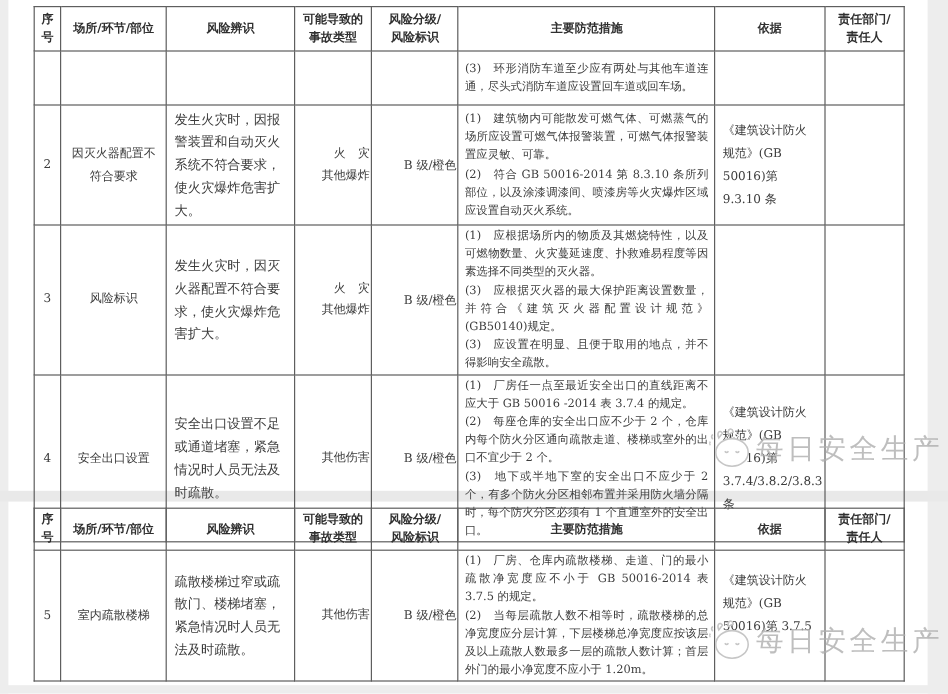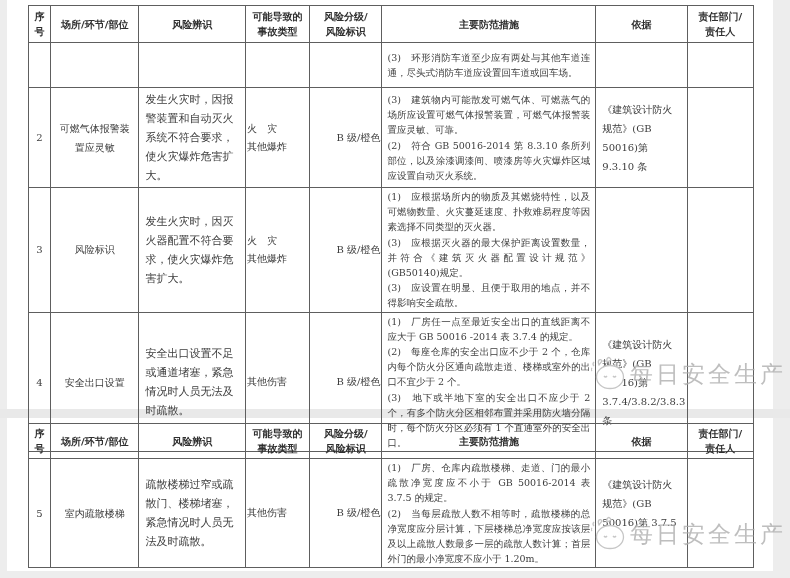--- a/index.html
+++ b/index.html
@@ -25,21 +25,21 @@
     border:1px solid #5e5e5e;vertical-align:middle;overflow:hidden;
     font-weight:normal;
   }
   .risk-table th{
     font-size:10px;font-weight:bold;text-align:center;
     white-space:pre-line;line-height:15px;color:#2f2f2f;
   }
   .c-seq{font-size:10px;text-align:center;}
   .c-place{font-size:10px;text-align:center;line-height:19px;padding:2px 4px;}
   .c-risk{font-size:11px;text-align:left;line-height:19px;padding:2px 6px;}
-  .c-acc{font-size:10px;text-align:left;line-height:18px;white-space:pre-line;}
+  .c-acc{font-size:10px;text-align:right;line-height:18px;white-space:pre-line;}
   .c-lvl{font-size:10px;text-align:right;}
   .c-meas{font-size:9.5px;text-align:justify;padding:1px 5px;vertical-align:middle;}
   .c-meas .m{line-height:15.2px;}
   .c-basis{font-size:10px;text-align:left;line-height:19px;padding:2px 6px;}
   .c-owner{font-size:10px;text-align:center;}
 
   .watermark{
     position:absolute;display:flex;align-items:center;z-index:5;
     pointer-events:none;
   }
@@ -93,27 +93,27 @@
       <td class="c-acc"></td>
       <td class="c-lvl"></td>
       <td class="c-meas">
         <div class="m">(3)　环形消防车道至少应有两处与其他车道连通，尽头式消防车道应设置回车道或回车场。</div>
       </td>
       <td class="c-basis"></td>
       <td class="c-owner"></td>
     </tr>
     <tr style="height:97px">
       <td class="c-seq">2</td>
-      <td class="c-place">可燃气体报警装置应灵敏</td>
+      <td class="c-place">因灭火器配置不符合要求</td>
       <td class="c-risk">发生火灾时，因报警装置和自动灭火系统不符合要求，使火灾爆炸危害扩大。</td>
       <td class="c-acc">火　灾
 其他爆炸</td>
       <td class="c-lvl">B 级/橙色</td>
       <td class="c-meas">
-        <div class="m">(3)　建筑物内可能散发可燃气体、可燃蒸气的场所应设置可燃气体报警装置，可燃气体报警装置应灵敏、可靠。</div>
+        <div class="m">(1)　建筑物内可能散发可燃气体、可燃蒸气的场所应设置可燃气体报警装置，可燃气体报警装置应灵敏、可靠。</div>
         <div class="m">(2)　符合 GB 50016-2014 第 8.3.10 条所列部位，以及涂漆调漆间、喷漆房等火灾爆炸区域应设置自动灭火系统。</div>
       </td>
       <td class="c-basis">《建筑设计防火规范》(GB 50016)第 9.3.10 条</td>
       <td class="c-owner"></td>
     </tr>
     <tr style="height:102px">
       <td class="c-seq">3</td>
       <td class="c-place">风险标识</td>
       <td class="c-risk">发生火灾时，因灭火器配置不符合要求，使火灾爆炸危害扩大。</td>
       <td class="c-acc">火　灾

